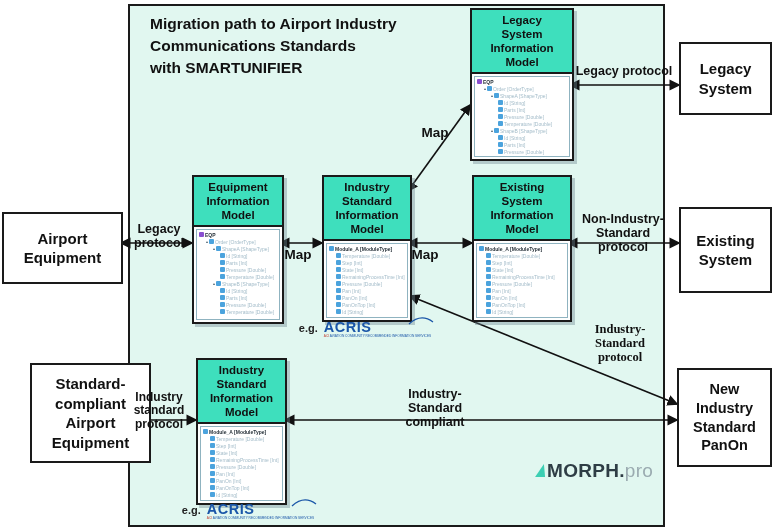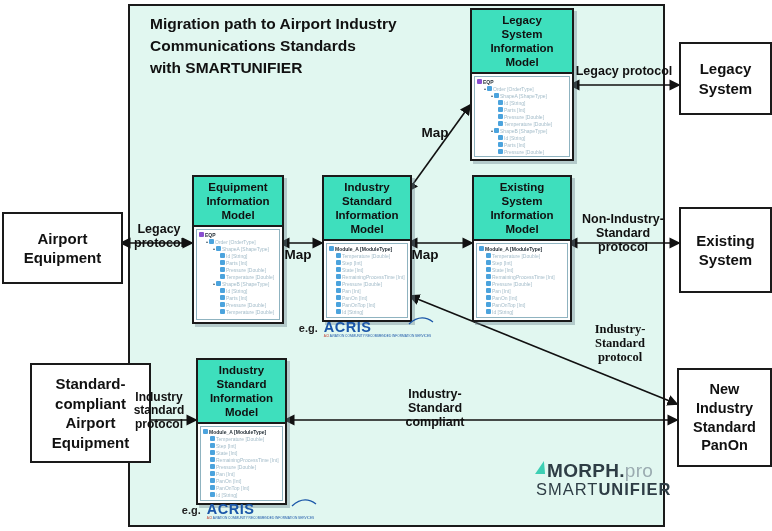--- a/index.html
+++ b/index.html
@@ -70,21 +70,21 @@
   .acris{position:absolute;z-index:4;display:flex;align-items:flex-start;justify-content:center;gap:6px;}
   #acris-center{left:318px;top:320px;width:94px;}
   #acris-bottom{left:196px;top:502px;width:104px;}
   .acris-eg{font-size:11px;font-weight:bold;color:#222;margin-top:2px;}
   .acris-name{position:relative;font-size:14.5px;font-weight:bold;color:#1a56a8;letter-spacing:.5px;line-height:1;}
   .acris-tagline{display:block;font-size:3.2px;font-weight:normal;letter-spacing:0;color:#1a56a8;white-space:nowrap;}
   .acris-tagline .red{color:#c0392b;}
   .acris-swoosh{position:absolute;right:-3px;top:-4px;}
   
   .amorph{position:absolute;left:536px;top:461px;z-index:4;line-height:1.05;}
-  .amorph-line1{font-size:19px;letter-spacing:.3px;display:flex;}
+  .amorph-line1{font-size:19px;letter-spacing:.3px;display:flex;align-items:center;}
   .amorph-tri{
     display:inline-block;width:0;height:0;margin-right:1px;
     border-left:7px solid transparent;border-right:3px solid transparent;
     border-bottom:13px solid #3ccfb3;transform:skewX(-8deg);
   }
   .amorph-morph{font-weight:bold;color:#2e3d45;}
   .amorph-pro{font-weight:normal;color:#9aabb0;}
   .amorph-line2{font-size:16.5px;letter-spacing:1px;color:#2e3d45;}
   .amorph-smart{font-weight:normal;}
   .amorph-unifier{font-weight:bold;}
@@ -430,16 +430,13 @@
     <span class="acris-tagline"><span class="red">ACI</span><span> AVIATION COMMUNITY RECOMMENDED INFORMATION SERVICES</span></span>
   </span>
 </div>
 
 <div class="amorph">
   <div class="amorph-line1">
     <span class="amorph-tri"></span>
     <span class="amorph-morph">MORPH.</span>
     <span class="amorph-pro">pro</span>
   </div>
-  <div class="amorph-line2">
-    <span class="amorph-smart">SMART</span><span class="amorph-unifier">UNIFIER</span>
-  </div>
 </div>
 
 </body></html>

